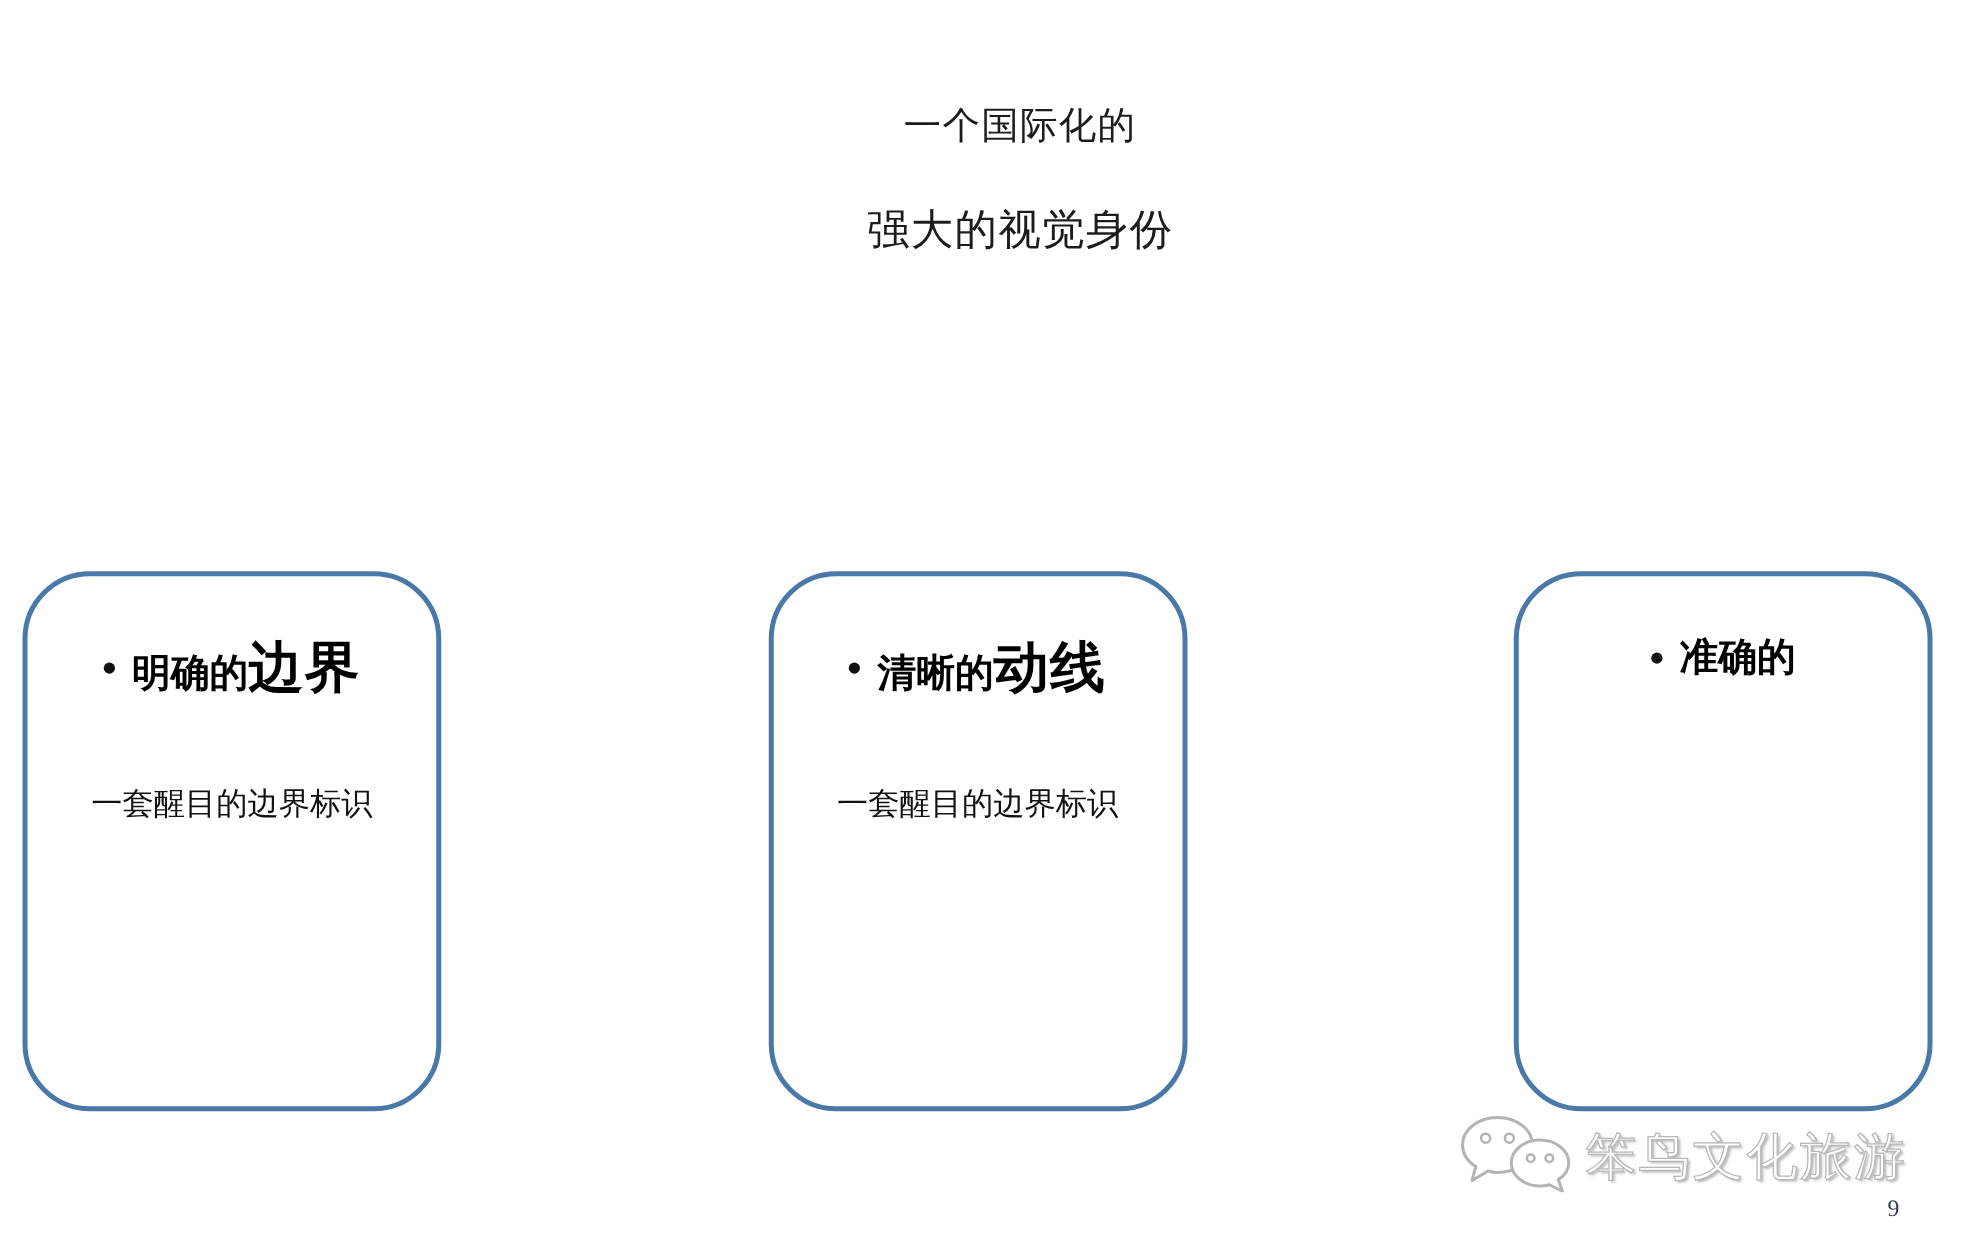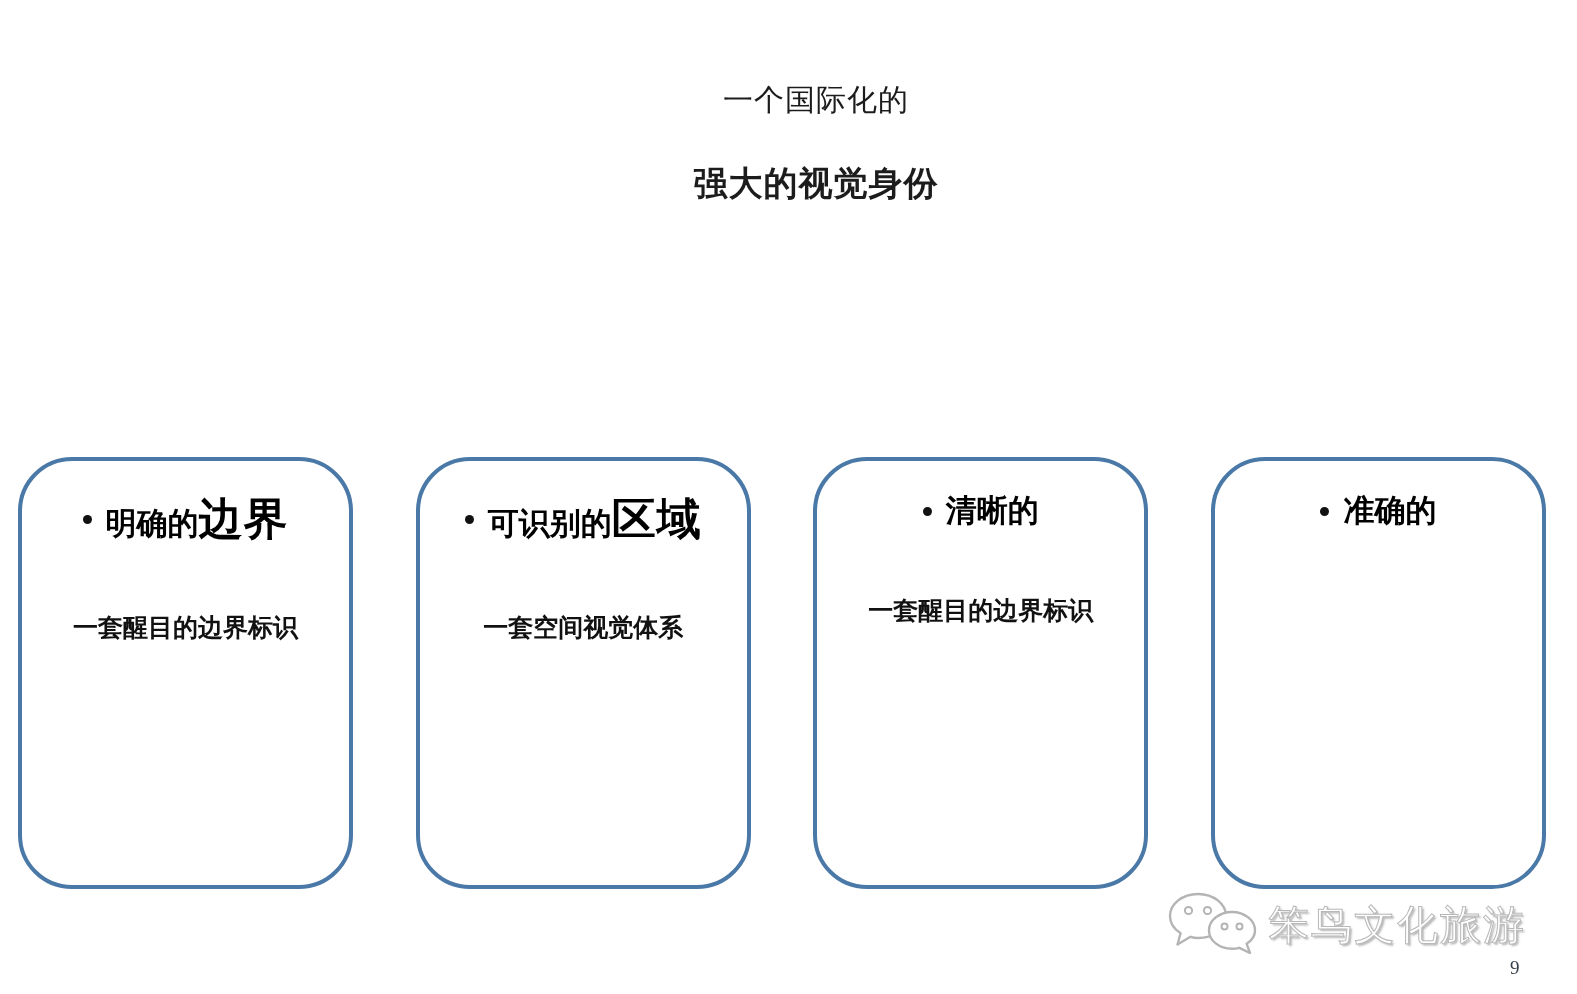--- a/index.html
+++ b/index.html
@@ -41,21 +41,21 @@
     margin: 22px 0 0 0;
     font-size: 66px;
     font-weight: 800;
     letter-spacing: 4px;
     color: #000000;
     line-height: 1.1;
   }
   .subtitle {
     margin-top: 40px;
     font-size: 34px;
-    font-weight: 700;
+    font-weight: 400;
     letter-spacing: 1px;
     color: #1c1c1c;
   }
 
   
   .cards {
     position: absolute;
     left: 18px;
     top: 457px;
     width: 1528px;
@@ -65,21 +65,21 @@
   }
   .card {
     width: 335px;
     height: 432px;
     box-sizing: border-box;
     border: 4px solid #4a79a8;
     border-radius: 54px;
     background: #ffffff;
   }
   .card-heading {
-    margin-top: 29px;
+    margin-top: 44px;
     display: flex;
     align-items: baseline;
     justify-content: center;
     white-space: nowrap;
     text-align: right;
   }
   .bullet {
     width: 9px;
     height: 9px;
     border-radius: 50%;
@@ -96,21 +96,21 @@
   .keyword {
     font-size: 44px;
     font-weight: 900;
     letter-spacing: 1px;
     color: #000000;
   }
   .card-desc {
     margin: 62px 6px 0 6px;
     text-align: center;
     font-size: 25px;
-    font-weight: 700;
+    font-weight: 400;
     color: #111111;
     white-space: nowrap;
   }
 
   
   .watermark {
     position: absolute;
     left: 1168px;
     top: 892px;
     display: flex;
@@ -150,33 +150,26 @@
 
     <section class="card">
       <div class="card-heading">
         <span class="bullet"></span>
         <span class="prefix">明确的</span>
         <span class="keyword">边界</span>
       </div>
       <p class="card-desc">一套醒目的边界标识</p>
     </section>
 
-    <section class="card">
-      <div class="card-heading">
-        <span class="bullet"></span>
-        <span class="prefix">可识别的</span>
-        <span class="keyword">区域</span>
-      </div>
-      <p class="card-desc">一套空间视觉体系</p>
-    </section>
 
     <section class="card">
       <div class="card-heading">
         <span class="bullet"></span>
         <span class="prefix">清晰的</span>
+        <span class="keyword">动线</span>
       </div>
       <p class="card-desc">一套醒目的边界标识</p>
     </section>
 
     <section class="card">
       <div class="card-heading">
         <span class="bullet"></span>
         <span class="prefix">准确的</span>
       </div>
     </section>

